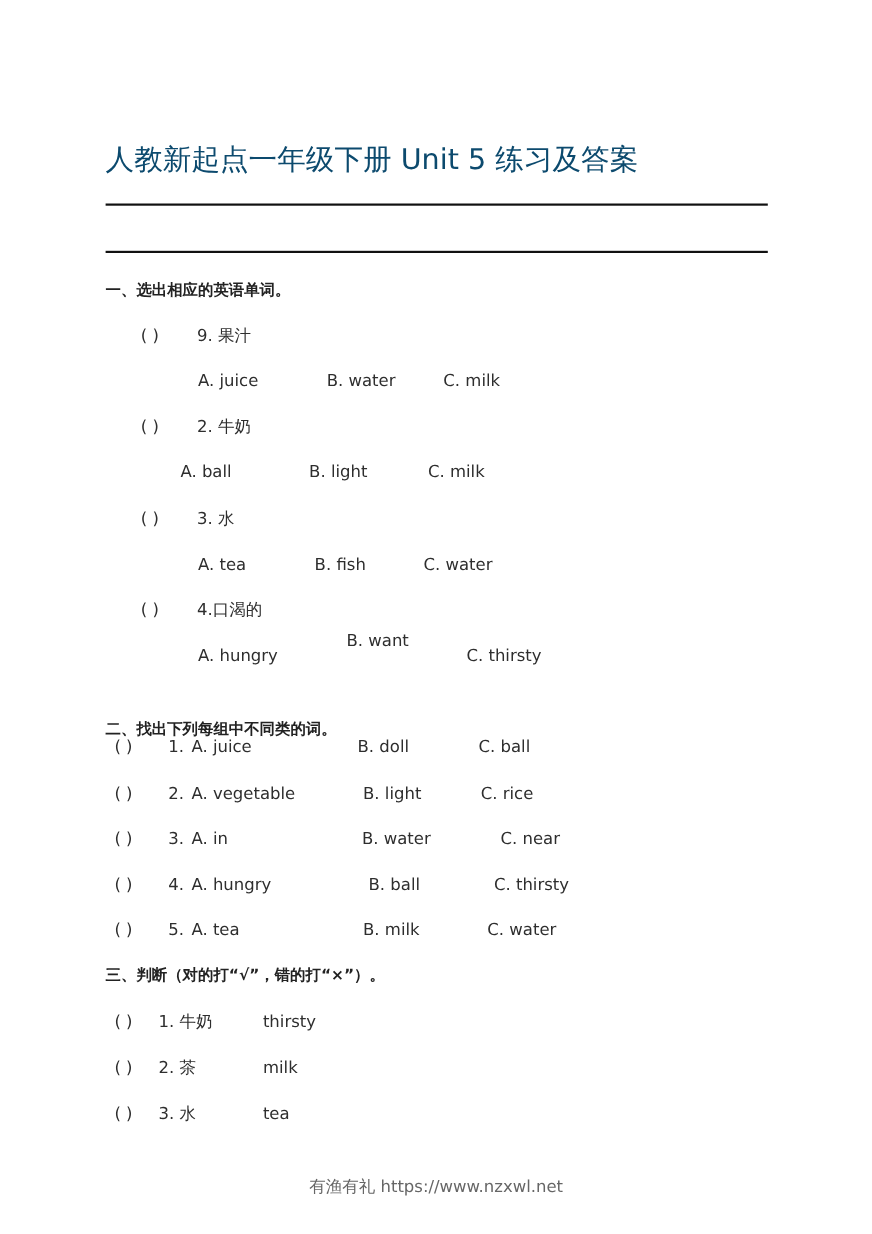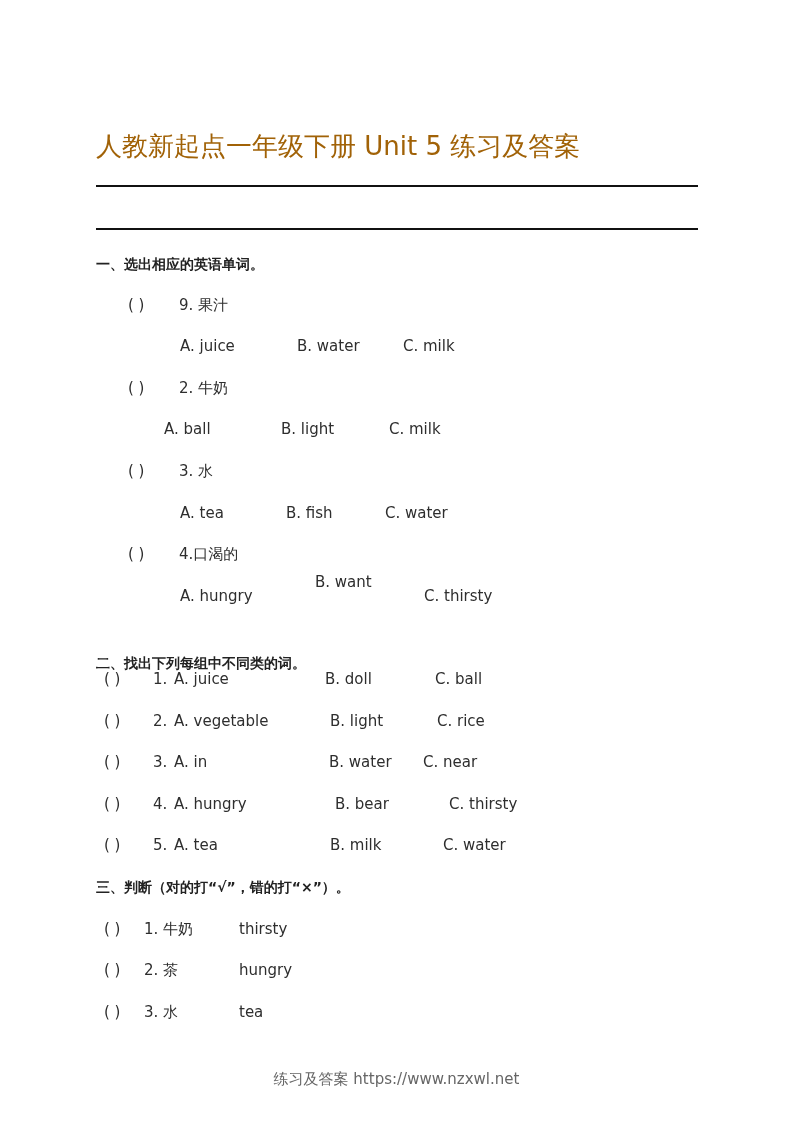--- a/index.html
+++ b/index.html
@@ -2,21 +2,21 @@
 <html><head>
   <meta charset="utf-8">
   <style>
     html, body { margin: 0; padding: 0; background: #ffffff; }
     body {
       width: 793px; height: 1122px; position: relative; overflow: hidden;
       font-family: "DejaVu Sans", "Liberation Sans", sans-serif;
       color: #2a2a2a;
     }
     .abs { position: absolute; white-space: nowrap; }
-    .title { left: 96px; top: 128px; font-size: 26px; line-height: 36px; color: #a16207; letter-spacing: 0px; }
+    .title { left: 96px; top: 128px; font-size: 26px; line-height: 36px; color: #0c4a6e; letter-spacing: 0px; }
     .rule { position: absolute; left: 96px; width: 602px; height: 2px; background: #111; }
     .heading { left: 96px; font-size: 14px; font-weight: bold; color: #222; line-height: 20px; }
     .line { font-size: 15px; line-height: 20px; color: #2e2e2e; }
     .footer { left: 0; width: 793px; text-align: center; top: 1070px; font-size: 15px; color: #666; }
   </style>
 </head>
 <body>
 
 <div>
 
@@ -74,28 +74,28 @@
     <span class="abs line" style="left:174px;top:711px">A.  vegetable</span>
     <span class="abs line" style="left:330px;top:711px">B.  light</span>
     <span class="abs line" style="left:437px;top:711px">C.  rice</span>
   </div>
 
   <div>
     <span class="abs line" style="left:104px;top:752px">(    )</span>
     <span class="abs line" style="left:153px;top:752px">3.</span>
     <span class="abs line" style="left:174px;top:752px">A.  in</span>
     <span class="abs line" style="left:329px;top:752px">B.  water</span>
-    <span class="abs line" style="left:423px;top:752px">C.  near</span>
+    <span class="abs line" style="left:455px;top:752px">C.  near</span>
   </div>
 
   <div>
     <span class="abs line" style="left:104px;top:794px">(    )</span>
     <span class="abs line" style="left:153px;top:794px">4.</span>
     <span class="abs line" style="left:174px;top:794px">A.  hungry</span>
-    <span class="abs line" style="left:335px;top:794px">B.  bear</span>
+    <span class="abs line" style="left:335px;top:794px">B.  ball</span>
     <span class="abs line" style="left:449px;top:794px">C.  thirsty</span>
   </div>
 
   <div>
     <span class="abs line" style="left:104px;top:835px">(    )</span>
     <span class="abs line" style="left:153px;top:835px">5.</span>
     <span class="abs line" style="left:174px;top:835px">A.  tea</span>
     <span class="abs line" style="left:330px;top:835px">B.  milk</span>
     <span class="abs line" style="left:443px;top:835px">C.  water</span>
   </div>
@@ -104,23 +104,23 @@
 
   <div>
     <span class="abs line" style="left:104px;top:919px">(    )</span>
     <span class="abs line" style="left:144px;top:919px">1.  牛奶</span>
     <span class="abs line" style="left:239px;top:919px">thirsty</span>
   </div>
 
   <div>
     <span class="abs line" style="left:104px;top:960px">(    )</span>
     <span class="abs line" style="left:144px;top:960px">2.  茶</span>
-    <span class="abs line" style="left:239px;top:960px">hungry</span>
+    <span class="abs line" style="left:239px;top:960px">milk</span>
   </div>
 
   <div>
     <span class="abs line" style="left:104px;top:1002px">(    )</span>
     <span class="abs line" style="left:144px;top:1002px">3.  水</span>
     <span class="abs line" style="left:239px;top:1002px">tea</span>
   </div>
 
-  <div class="abs footer">练习及答案 https://www.nzxwl.net</div>
+  <div class="abs footer">有渔有礼 https://www.nzxwl.net</div>
 </div>
 
 </body></html>

